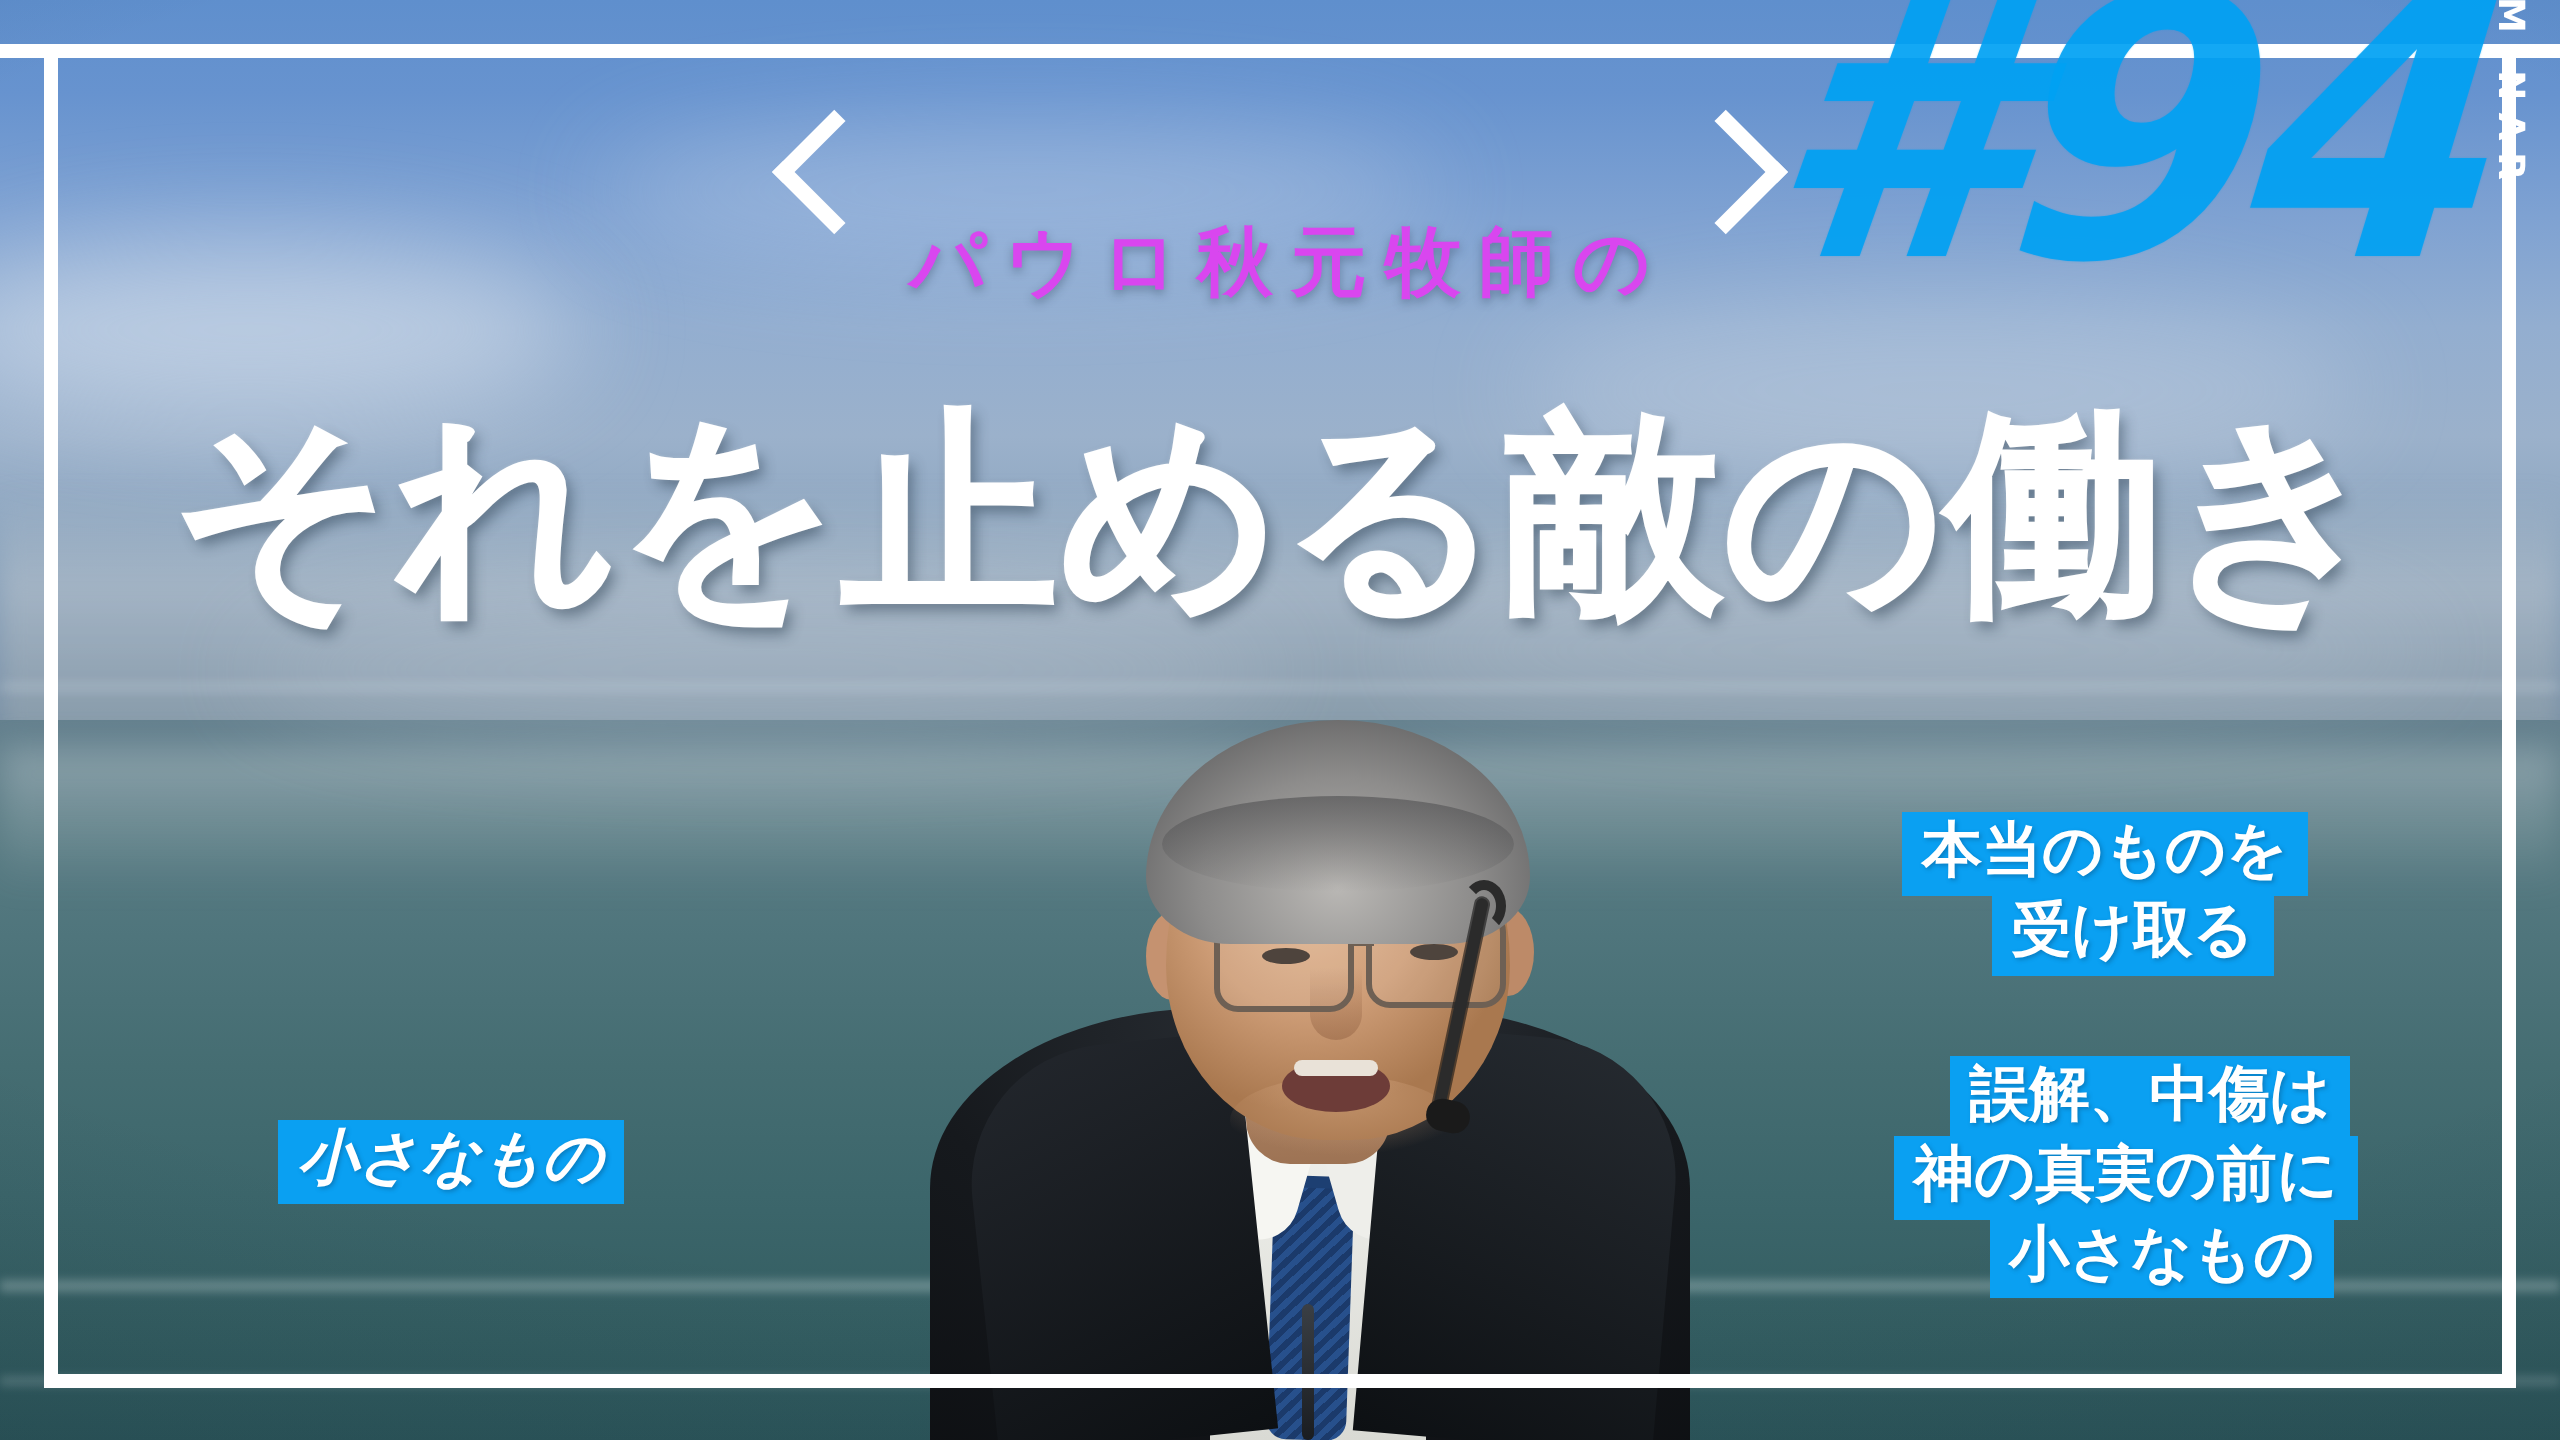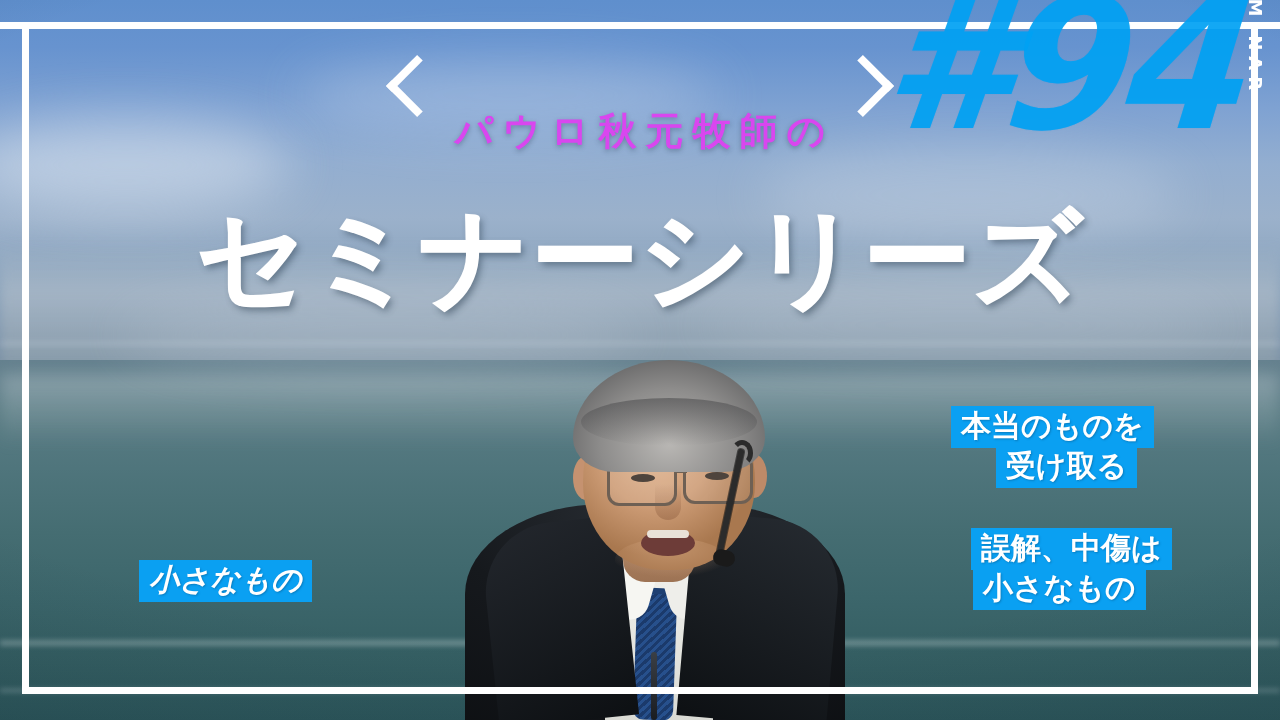--- a/index.html
+++ b/index.html
@@ -336,30 +336,31 @@
   <div class="seminar-rot">SEMINAR</div>
 
   <div class="series">
     <span class="bracket"></span>
     <span class="series-text">
       <div>パウロ秋元牧師の</div>
     </span>
     <span class="bracket right"></span>
   </div>
 
-  <div class="maintitle">セミナーシリーズ</div>
+  <div class="maintitle">それを止める敵の働き</div>
 
 
   <div class="label italic align-center" id="label-discern">
     <span class="row"><span class="ln">小さなもの</span></span>
   </div>
 
   <div class="label align-center" id="label-receive-real">
     <span class="row"><span class="ln">本当のものを</span></span>
     <span class="row"><span class="ln">受け取る</span></span>
   </div>
 
   <div class="label align-center" id="label-slander">
     <span class="row"><span class="ln">誤解、中傷は</span></span>
+    <span class="row"><span class="ln">神の真実の前に</span></span>
     <span class="row"><span class="ln">小さなもの</span></span>
   </div>
 
 </div>
 
 </body></html>

